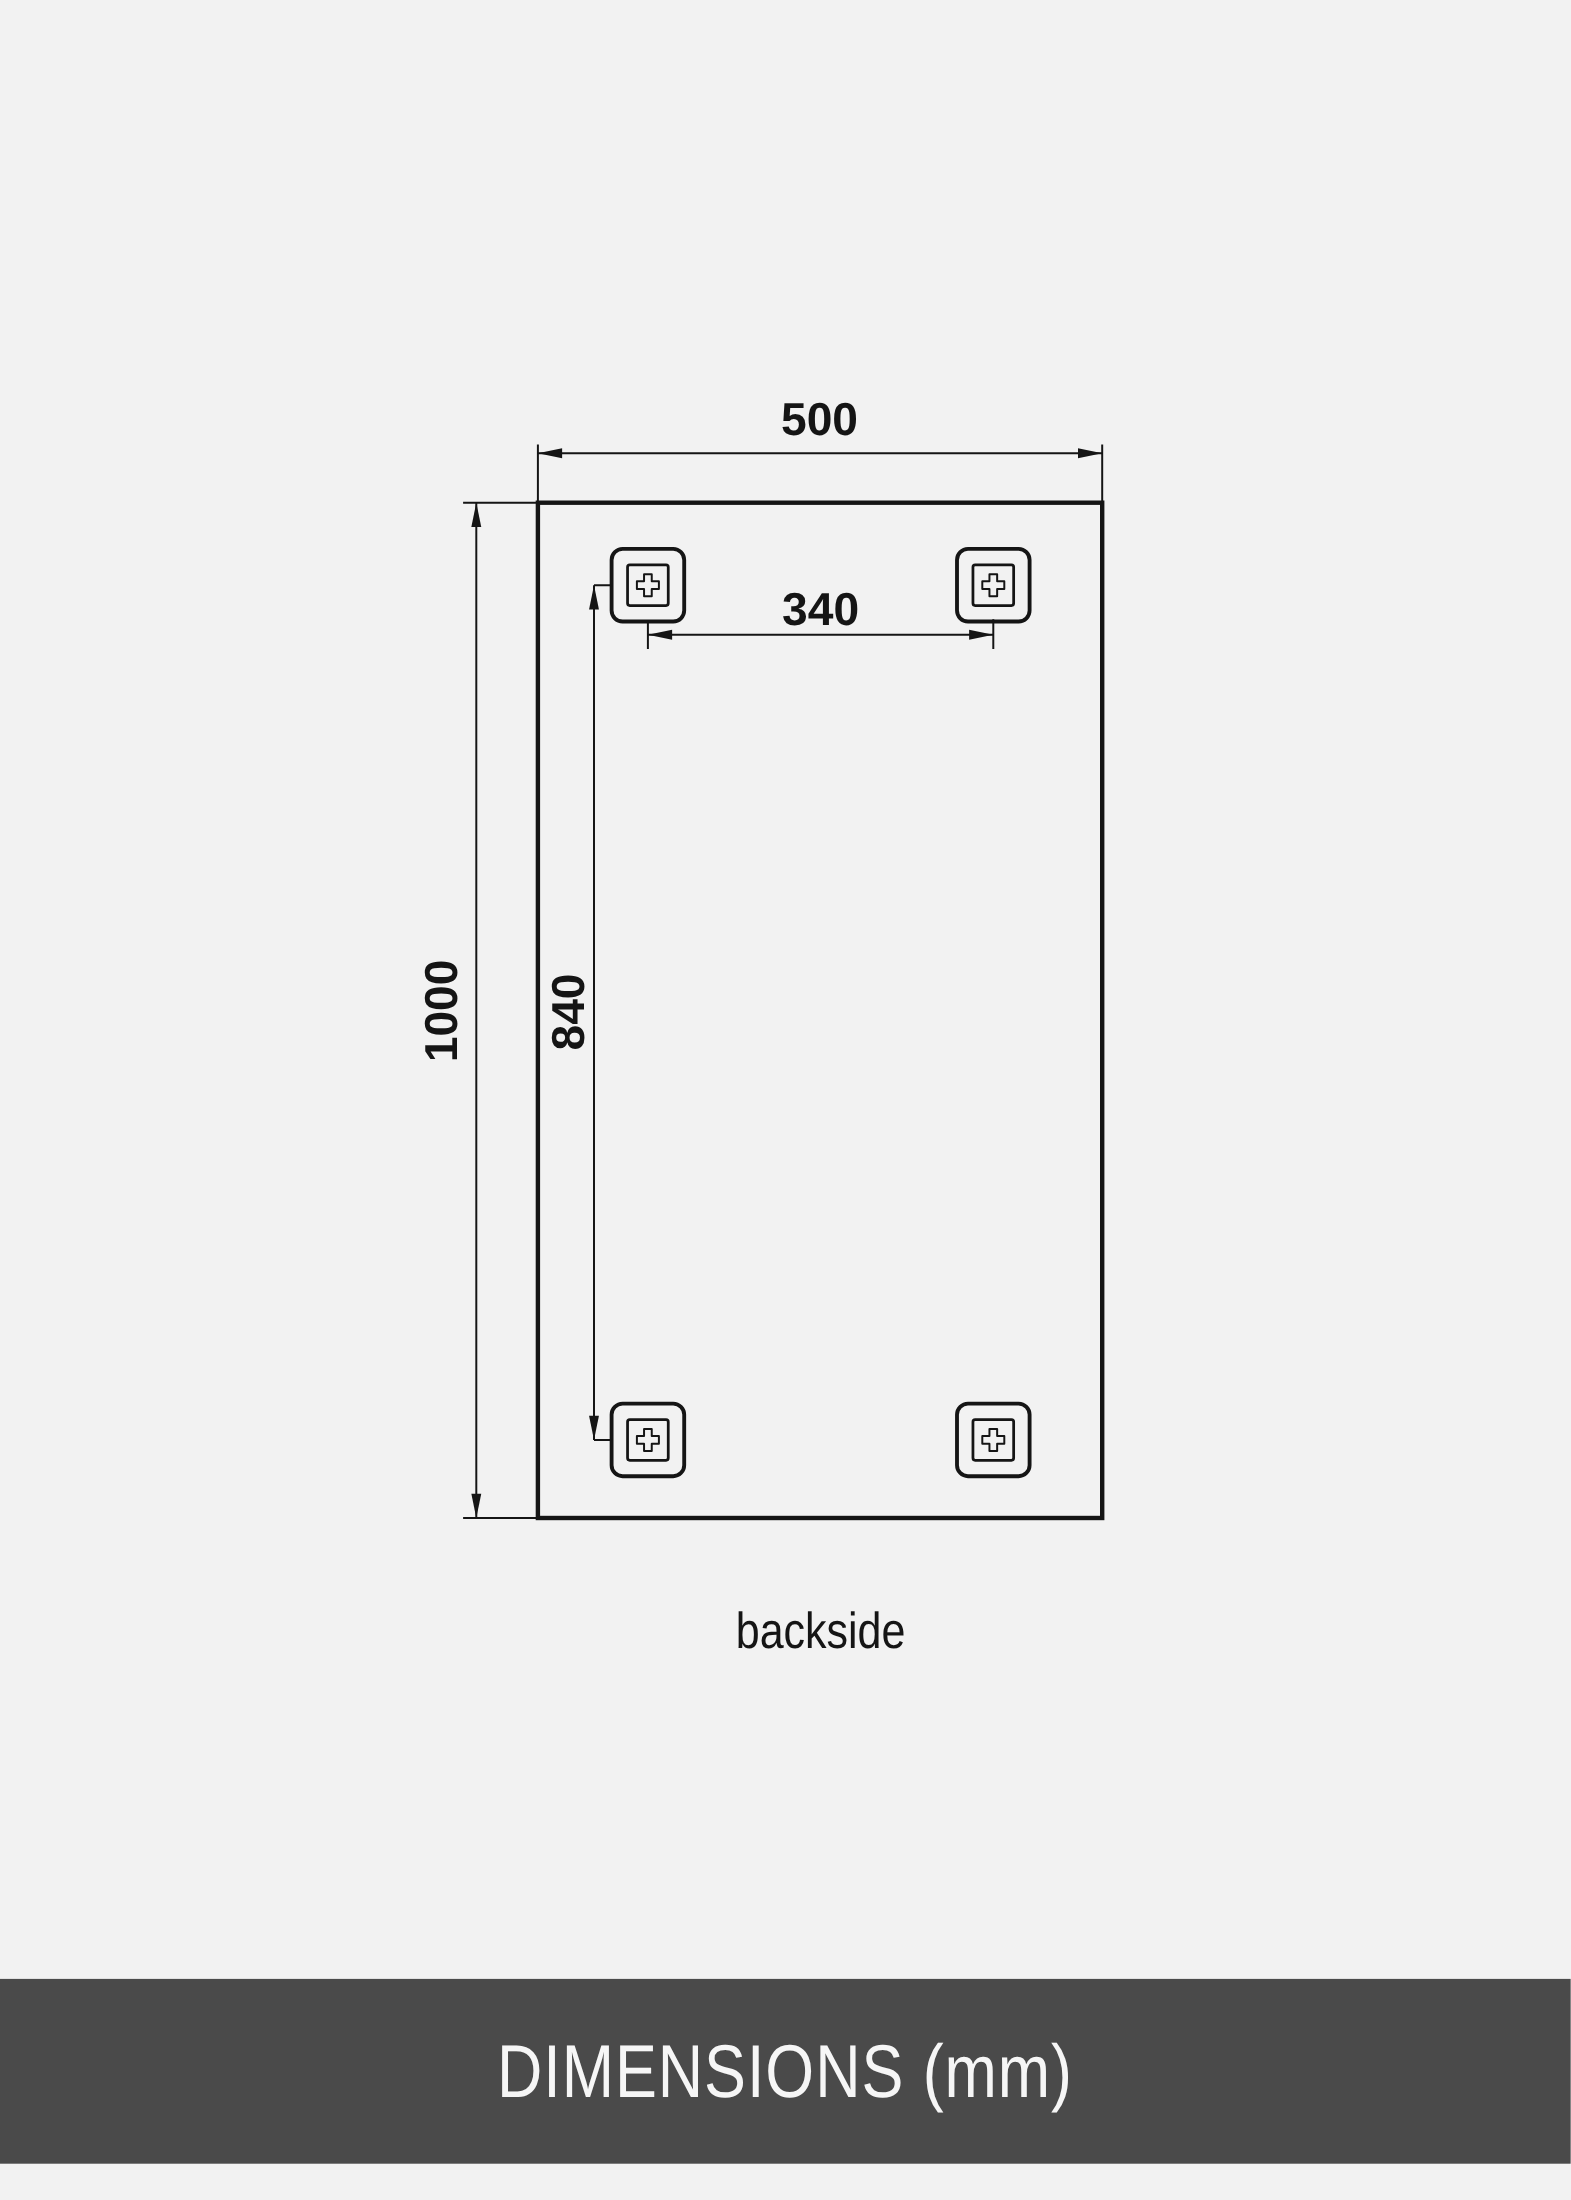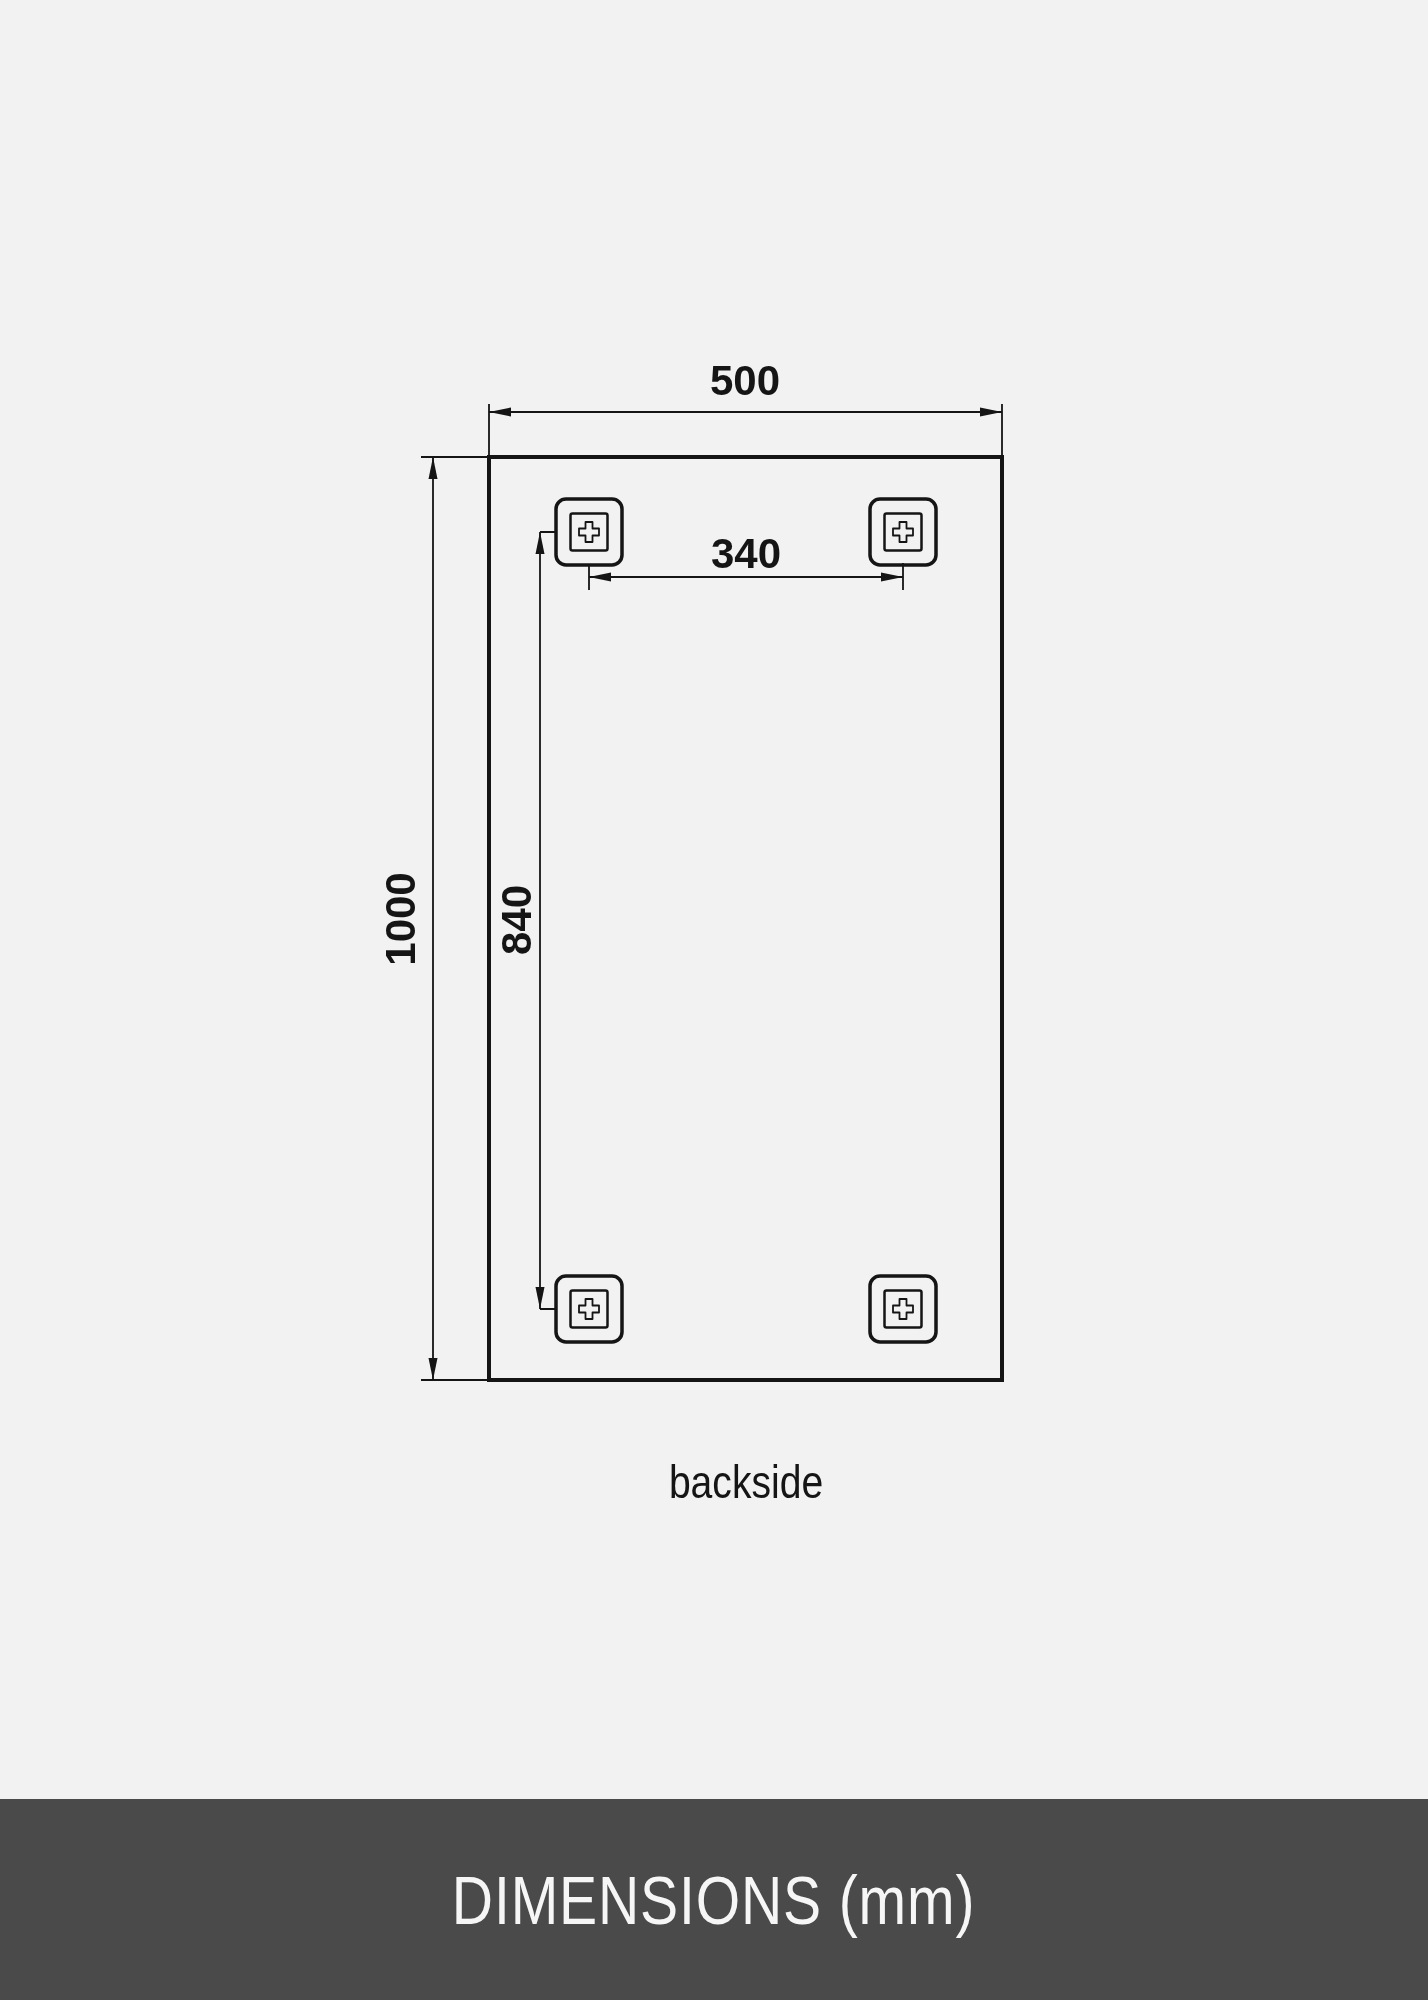--- a/index.html
+++ b/index.html
@@ -23,21 +23,21 @@
   .plus{stroke:var(--line);stroke-width:1.8;fill:none;stroke-linejoin:round;}
   text.num{
     font-family:"Liberation Sans",sans-serif;font-weight:bold;
     font-size:42px;fill:var(--line);text-anchor:middle;
   }
   text.caption{
     font-family:"Liberation Sans",sans-serif;font-weight:normal;
     font-size:46px;fill:var(--line);text-anchor:middle;
   }
   .footer{
-    position:absolute;left:0;top:1799px;width:1428px;height:201px;
+    position:absolute;left:0;top:1799px;width:1428px;height:168px;
     background:var(--footer-background);
     display:flex;align-items:center;justify-content:center;
   }
   .footer-title{
     color:var(--footer-text);
     font-size:68px;font-weight:normal;letter-spacing:1px;
     transform:scaleX(0.84);
     white-space:nowrap;
   }
 </style>

